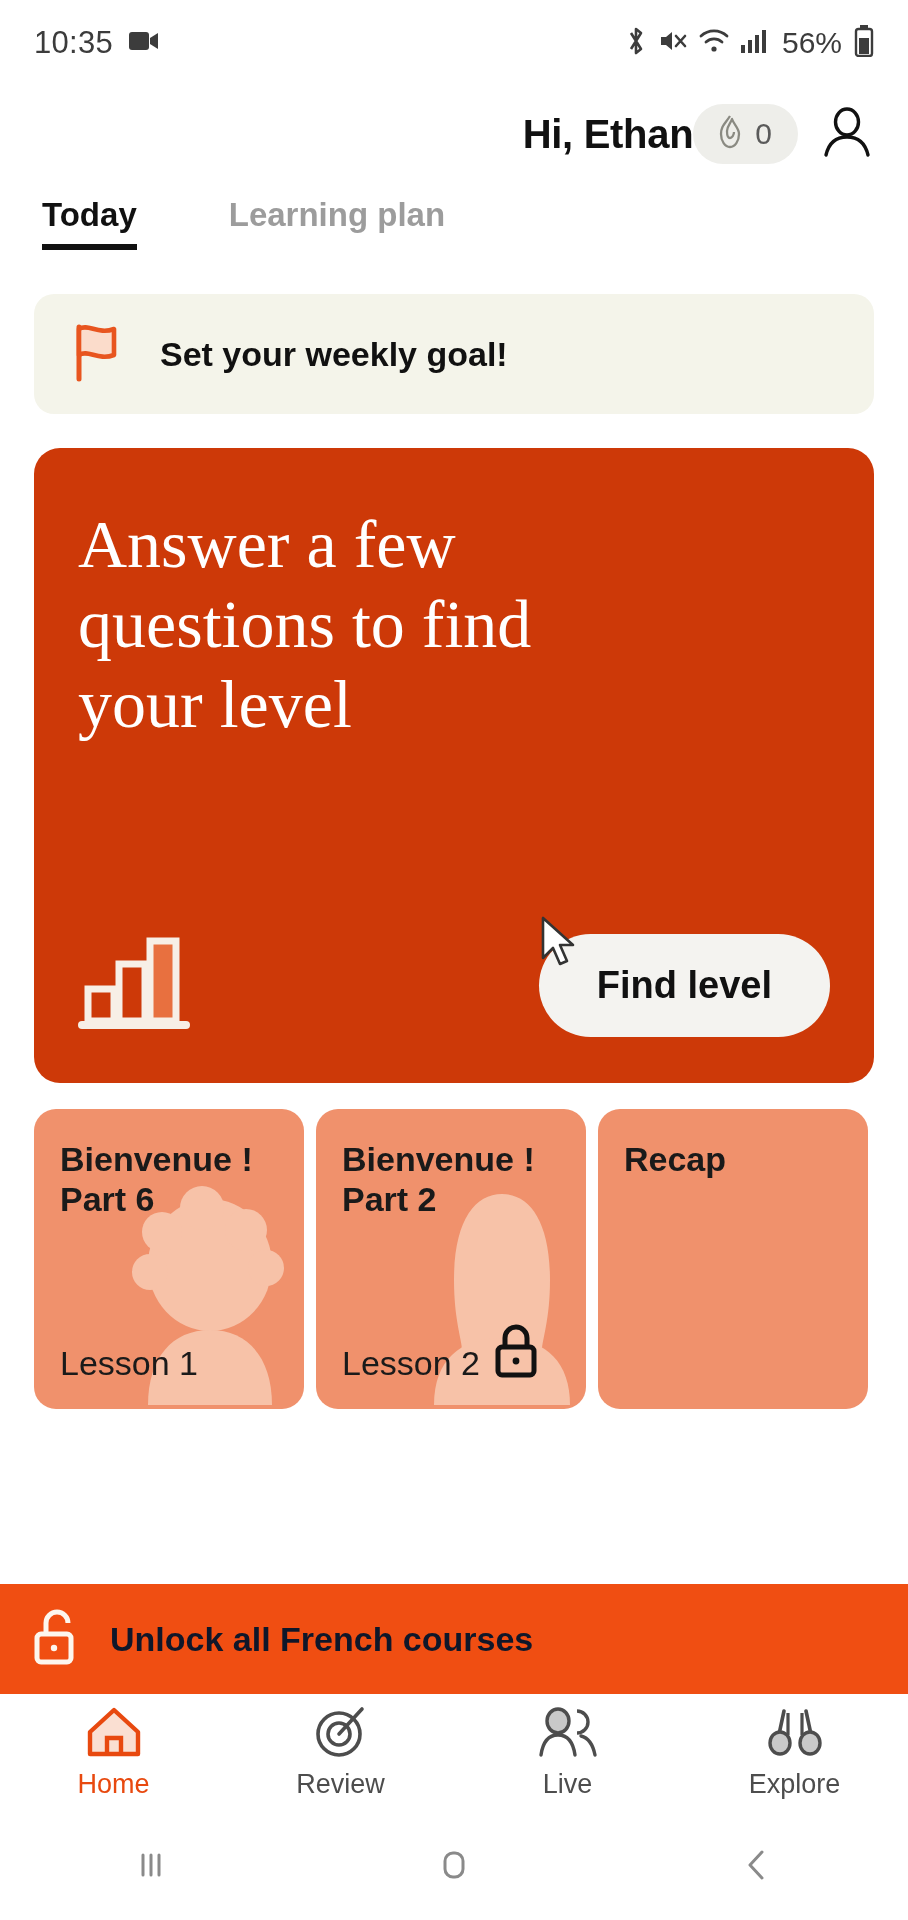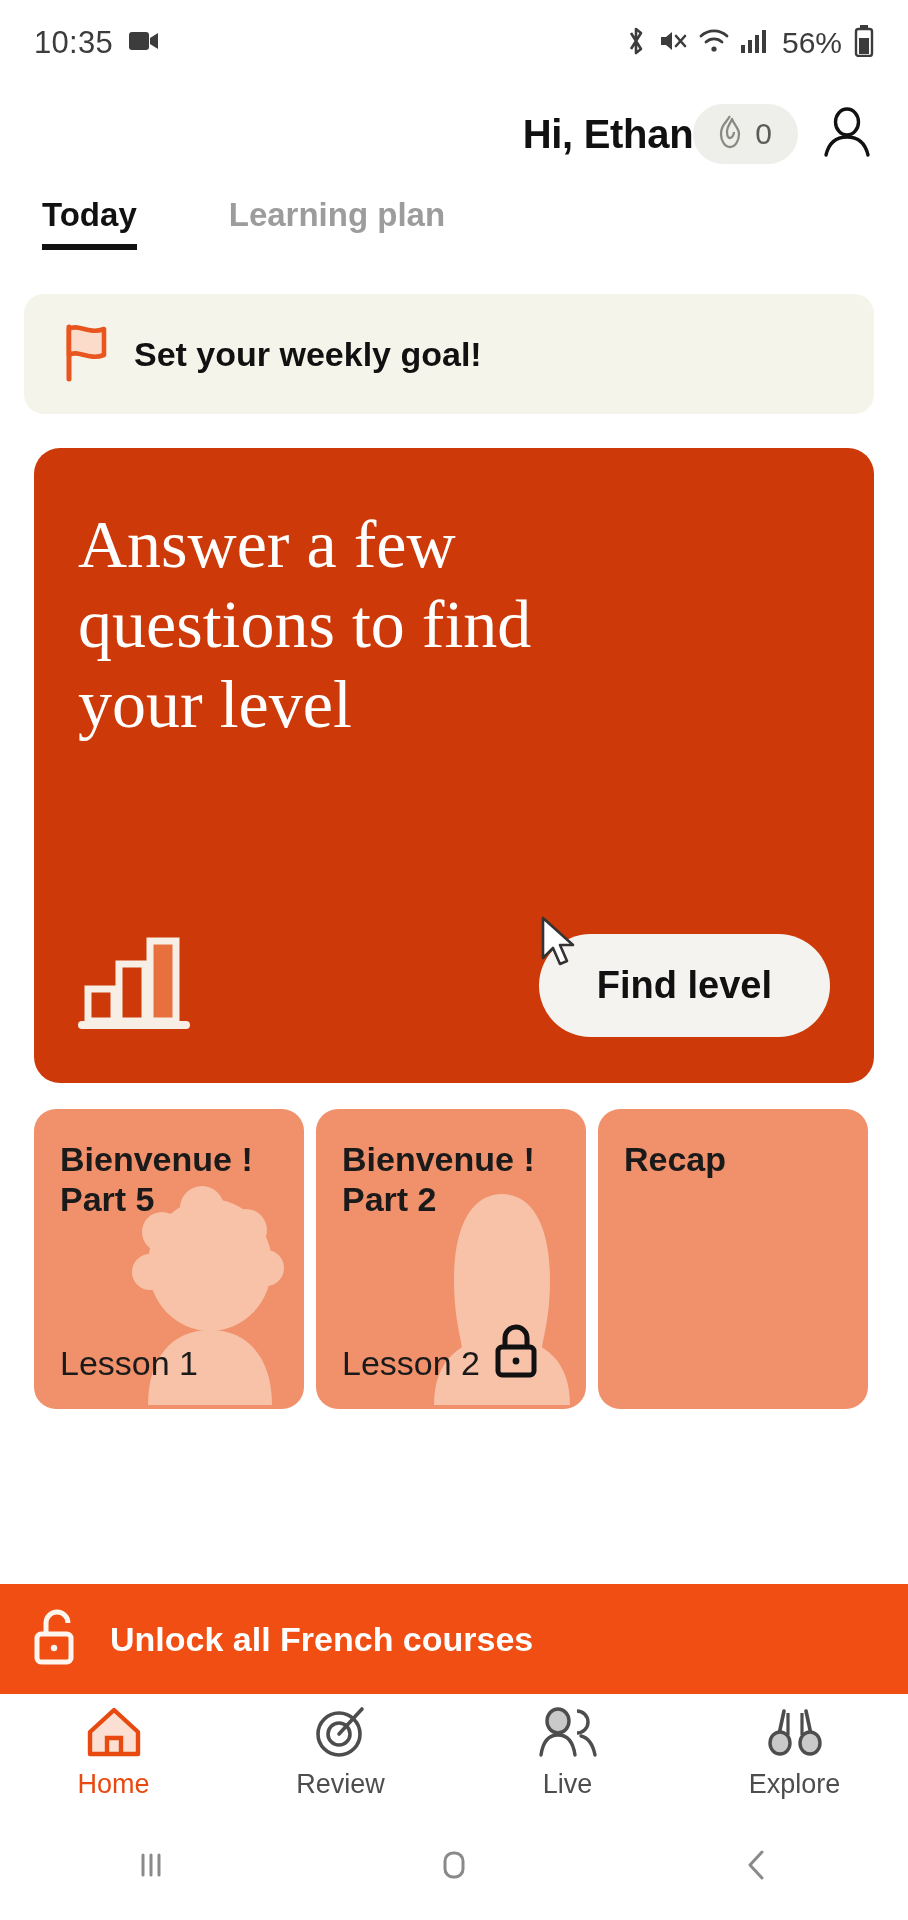--- a/index.html
+++ b/index.html
@@ -36,23 +36,23 @@
   .streak-count { font-size:30px; color:#5a5a5a; font-weight:500; }
 
   
   .tabs { display:flex; align-items:flex-end; padding:14px 42px 0 42px; gap:92px; }
   .tab { font-size:33px; padding-bottom:10px; }
   .tab.active { color:#111; font-weight:bold; border-bottom:6px solid #111; }
   .tab.inactive { color:#9c9c9c; font-weight:bold; border-bottom:6px solid transparent; }
 
   
   .goal-banner {
-    margin:44px 34px 0 24px; height:120px;
+    margin:44px 34px 0 34px; height:120px;
     background:#f4f4ea; border-radius:20px;
-    display:flex; align-items:center; gap:18px; padding:0 36px;
+    display:flex; align-items:center; gap:34px; padding:0 36px;
   }
   .goal-text { font-size:34px; font-weight:bold; color:#111; }
 
   
   .hero {
     position:relative;
     margin:34px 34px 0 34px; height:635px;
     background:#cd3908; border-radius:26px;
     padding:56px 44px 44px 44px;
     display:flex; flex-direction:column; justify-content:space-between;
@@ -89,21 +89,21 @@
   }
   .silhouette { position:absolute; right:-6px; bottom:0; z-index:1; opacity:.82; }
   .lock { position:absolute; right:44px; bottom:24px; z-index:3; }
 
   
   .unlock {
     position:absolute; left:0; bottom:226px;
     width:908px; height:110px; background:#f04e12;
     display:flex; align-items:center; gap:26px; padding:0 30px;
   }
-  .unlock-text { font-size:34px; font-weight:bold; color:#ffffff; }
+  .unlock-text { font-size:34px; font-weight:bold; color:#0f172a; }
 
   
   .bottomnav {
     position:absolute; left:0; bottom:110px;
     width:908px; height:116px; background:#fff;
     display:flex; align-items:center;
   }
   .nav-item {
     flex:1; display:flex; flex-direction:column;
     align-items:center; gap:6px; cursor:pointer;
@@ -225,21 +225,21 @@
         <path d="M4 2 L4 42 L14 32 L21 48 L28 45 L21 29 L34 29 Z" fill="#ffffff" stroke="#333" stroke-width="2.6" stroke-linejoin="round"></path>
       </svg>
     </div>
   </div>
 
   <div class="lessons">
 
     <div class="lesson-card">
       <div class="lesson-title">
         <span>Bienvenue !</span><br>
-        <span>Part 5</span>
+        <span>Part 6</span>
       </div>
       <span class="silhouette">
         <svg width="200" height="225" viewBox="0 0 200 225">
           <ellipse cx="100" cy="85" rx="62" ry="66" fill="#f8cdb6"></ellipse>
           <path d="M38 225 C38 178 62 150 100 150 C138 150 162 178 162 225 Z" fill="#f8cdb6"></path>
           <circle cx="52" cy="52" r="20" fill="#f8cdb6"></circle>
             <circle cx="92" cy="28" r="22" fill="#f8cdb6"></circle>
           <circle cx="136" cy="50" r="21" fill="#f8cdb6"></circle>
             <circle cx="156" cy="88" r="18" fill="#f8cdb6"></circle>
           <circle cx="40" cy="92" r="18" fill="#f8cdb6"></circle>

